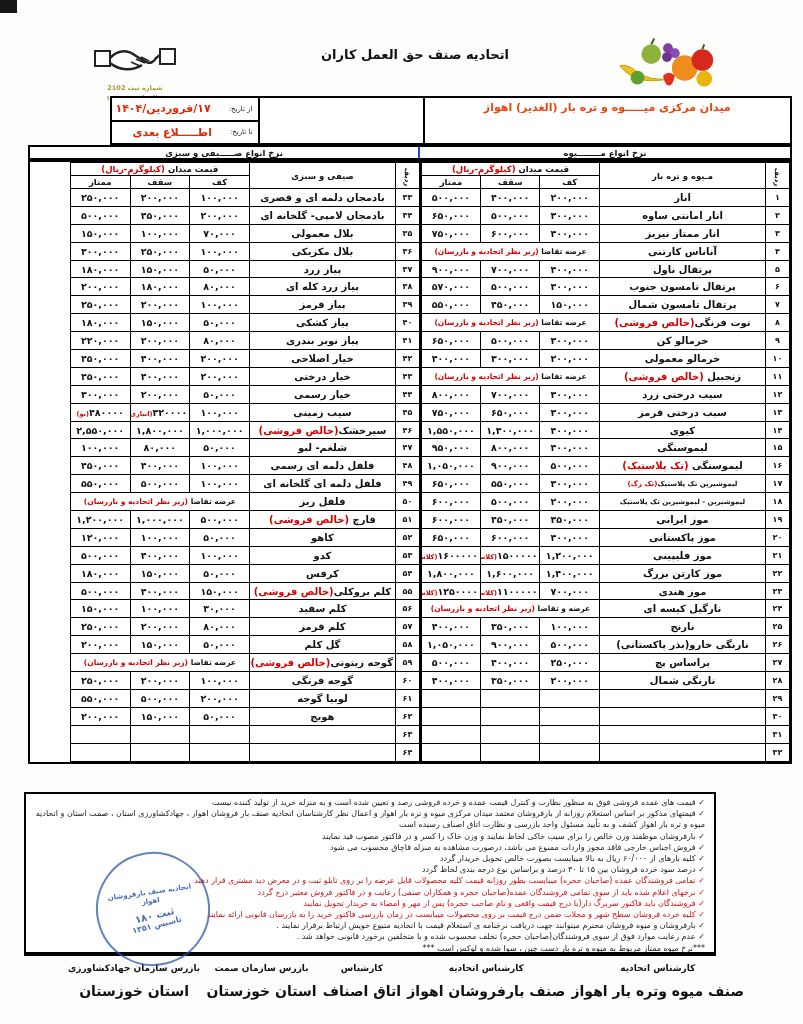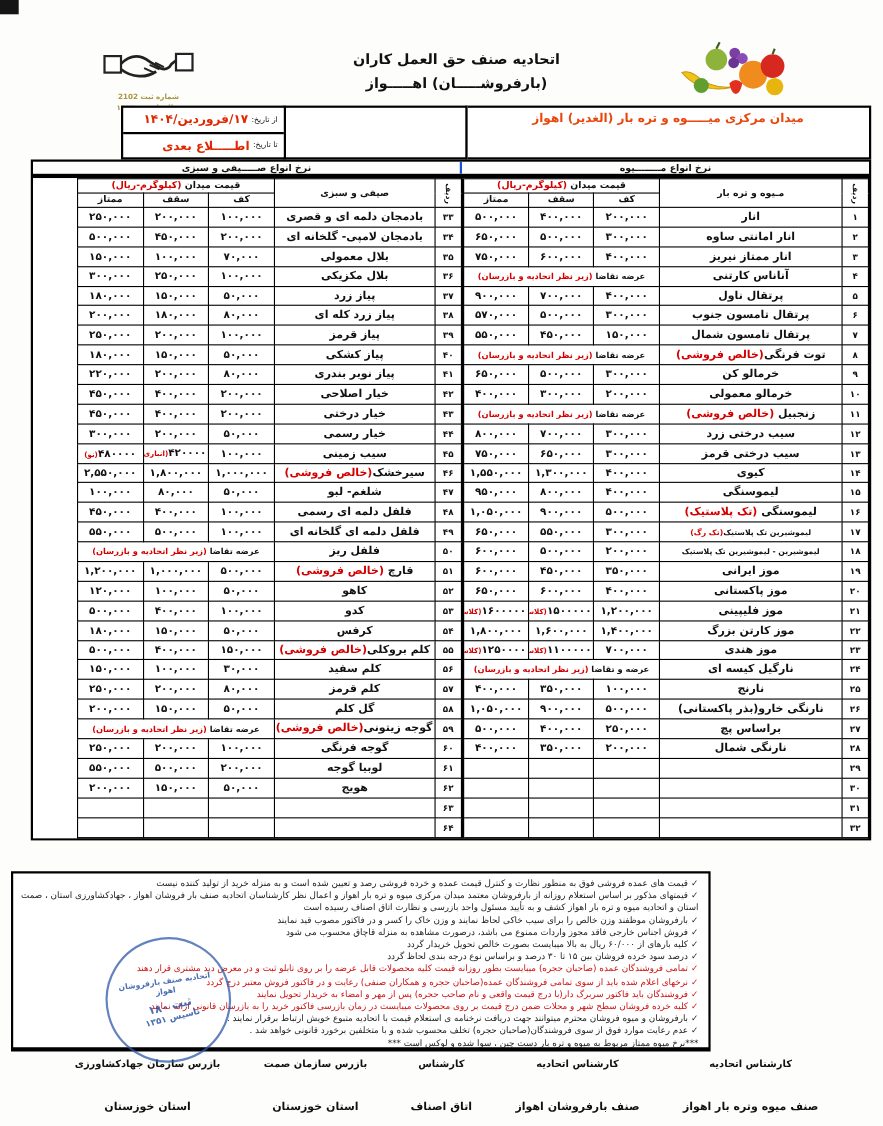--- a/index.html
+++ b/index.html
@@ -22,21 +22,21 @@
   
   .title-band { position:absolute; top:96px; left:112px; width:680px; height:49px; display:flex; }
   .tb { border:2.5px solid #000; margin-left:-2.5px; background:#fff; }
   .title-box { flex:1; text-align:center; padding-top:3px; }
   .title-main { font-weight:bold; font-size:14.5px; }
   .title-sub  { font-weight:bold; font-size:11px; color:#e8470e; }
   .gap-box { width:168px; }
   .date-box { width:150px; display:flex; flex-direction:column; }
   .date-row { flex:1; display:flex; align-items:center; padding:0 5px; }
   .date-row + .date-row { border-top:2px solid #000; }
-  .date-label { font-size:7px; color:#222; margin-left:3px; white-space:nowrap; }
+  .date-label { font-size:7px; color:#222; margin-left:18px; white-space:nowrap; }
   .date-value { font-size:11px; font-weight:bold; color:#e02800; white-space:nowrap; }
 
   
   .section-band { position:absolute; top:145px; left:28px; width:764px; height:15px; display:flex; border:2px solid #000; }
   .section-cell { border-left:2px solid #1d4ed8; display:flex; align-items:center; justify-content:center;
     font-size:8.5px; font-weight:bold; }
   .section-cell:last-child { border-left:none; }
   .sec-fruit { width:372px; }
   .sec-veg { flex:1; }
 
@@ -54,42 +54,42 @@
   .vert { display:inline-block; transform:rotate(90deg); font-size:7px; }
   .c-num { text-align:center; font-size:8px; }
   .c-name { text-align:center; font-size:10px; }
   .c-name.small { font-size:7px; }
   .c-price { text-align:center; font-size:9.5px; }
   .c-supply { text-align:center; font-size:7.5px; }
   .red { color:#d40000; }
   .sm { font-size:6.5px; }
 
   
-  .notes-box { position:absolute; top:792px; left:10px; width:636px; height:164px;
+  .notes-box { position:absolute; top:792px; left:24px; width:692px; height:164px;
     border:2.5px solid #000; border-bottom-width:4px; padding:3px 9px 0 5px; background:#fff; }
   .note-line { font-size:8px; line-height:11.2px; color:#1a1a1a; }
   .note-line::before { content:"✓ "; font-weight:bold; }
   .note-line.red-note { color:#cc1111; }
   .note-line.nocheck::before { content:""; }
 
   
   .stamp { position:absolute; left:96px; top:852px; width:114px; height:114px; z-index:3;
     border:2.5px solid rgba(47,90,168,0.75); border-radius:50%;
     display:flex; flex-direction:column; align-items:center; justify-content:center;
     transform:rotate(-14deg); color:rgba(47,90,168,0.88); background:rgba(255,255,255,0); }
   .stamp .s1 { font-size:7px; font-weight:bold; transform:rotate(6deg); max-width:90px; white-space:normal; text-align:center; line-height:1.3;}
   .stamp .s2 { font-size:10px; font-weight:bold; margin-top:3px; }
   .stamp .s3 { font-size:8px; font-weight:bold; }
 
   
   .sig-row { position:absolute; top:963px; left:28px; width:764px; display:flex;
     justify-content:space-between; padding:0 48px 0 40px; }
   .sig { text-align:center; }
   .sig .l1 { font-size:9px; font-weight:bold; }
-  .sig .l2 { font-size:10px; font-weight:bold; margin-top:28px; }
+  .sig .l2 { font-size:14px; font-weight:bold; margin-top:10px; }
 </style>
 </head>
 <body>
 
 <div class="page">
 
   <div class="corner-mark"></div>
 
   <svg class="handshake" viewBox="0 0 84 46">
     <rect x="2" y="15" width="15" height="15" fill="#fff" stroke="#222" stroke-width="2"></rect>
@@ -98,21 +98,20 @@
     <path d="M17,27 C27,35 40,35 49,29" stroke="#222" stroke-width="2.5" fill="none"></path>
     <path d="M38,26 l9,4 M43,23 l9,4 M48,21 l8,4" stroke="#222" stroke-width="1.8" fill="none"></path>
   </svg>
   <div class="logo-cap">
     <div>شماره ثبت 2102</div>
     <div>سال تاسیس ۱۳۵۲</div>
   </div>
 
   <div class="union-head">
     <div>اتحادیه صنف حق العمل کاران</div>
-    <div>(بارفروشـــــان) اهـــــواز</div>
   </div>
 
   <svg class="fruits" viewBox="0 0 110 60">
     <path d="M8,34 Q26,56 62,46 Q38,52 20,36 Q14,32 8,34 Z" fill="#f2c218" stroke="#c79a0a" stroke-width="1"></path>
     <circle cx="40" cy="22" r="10" fill="#8db33a"></circle>
     <circle cx="57" cy="16" r="5" fill="#7a3fa0"></circle>
     <circle cx="64" cy="21" r="5" fill="#8a4bb5"></circle>
     <circle cx="56" cy="25" r="5" fill="#6c3393"></circle>
     <circle cx="74" cy="36" r="13" fill="#f08c1e"></circle>
     <circle cx="92" cy="28" r="11" fill="#d6281e"></circle>

